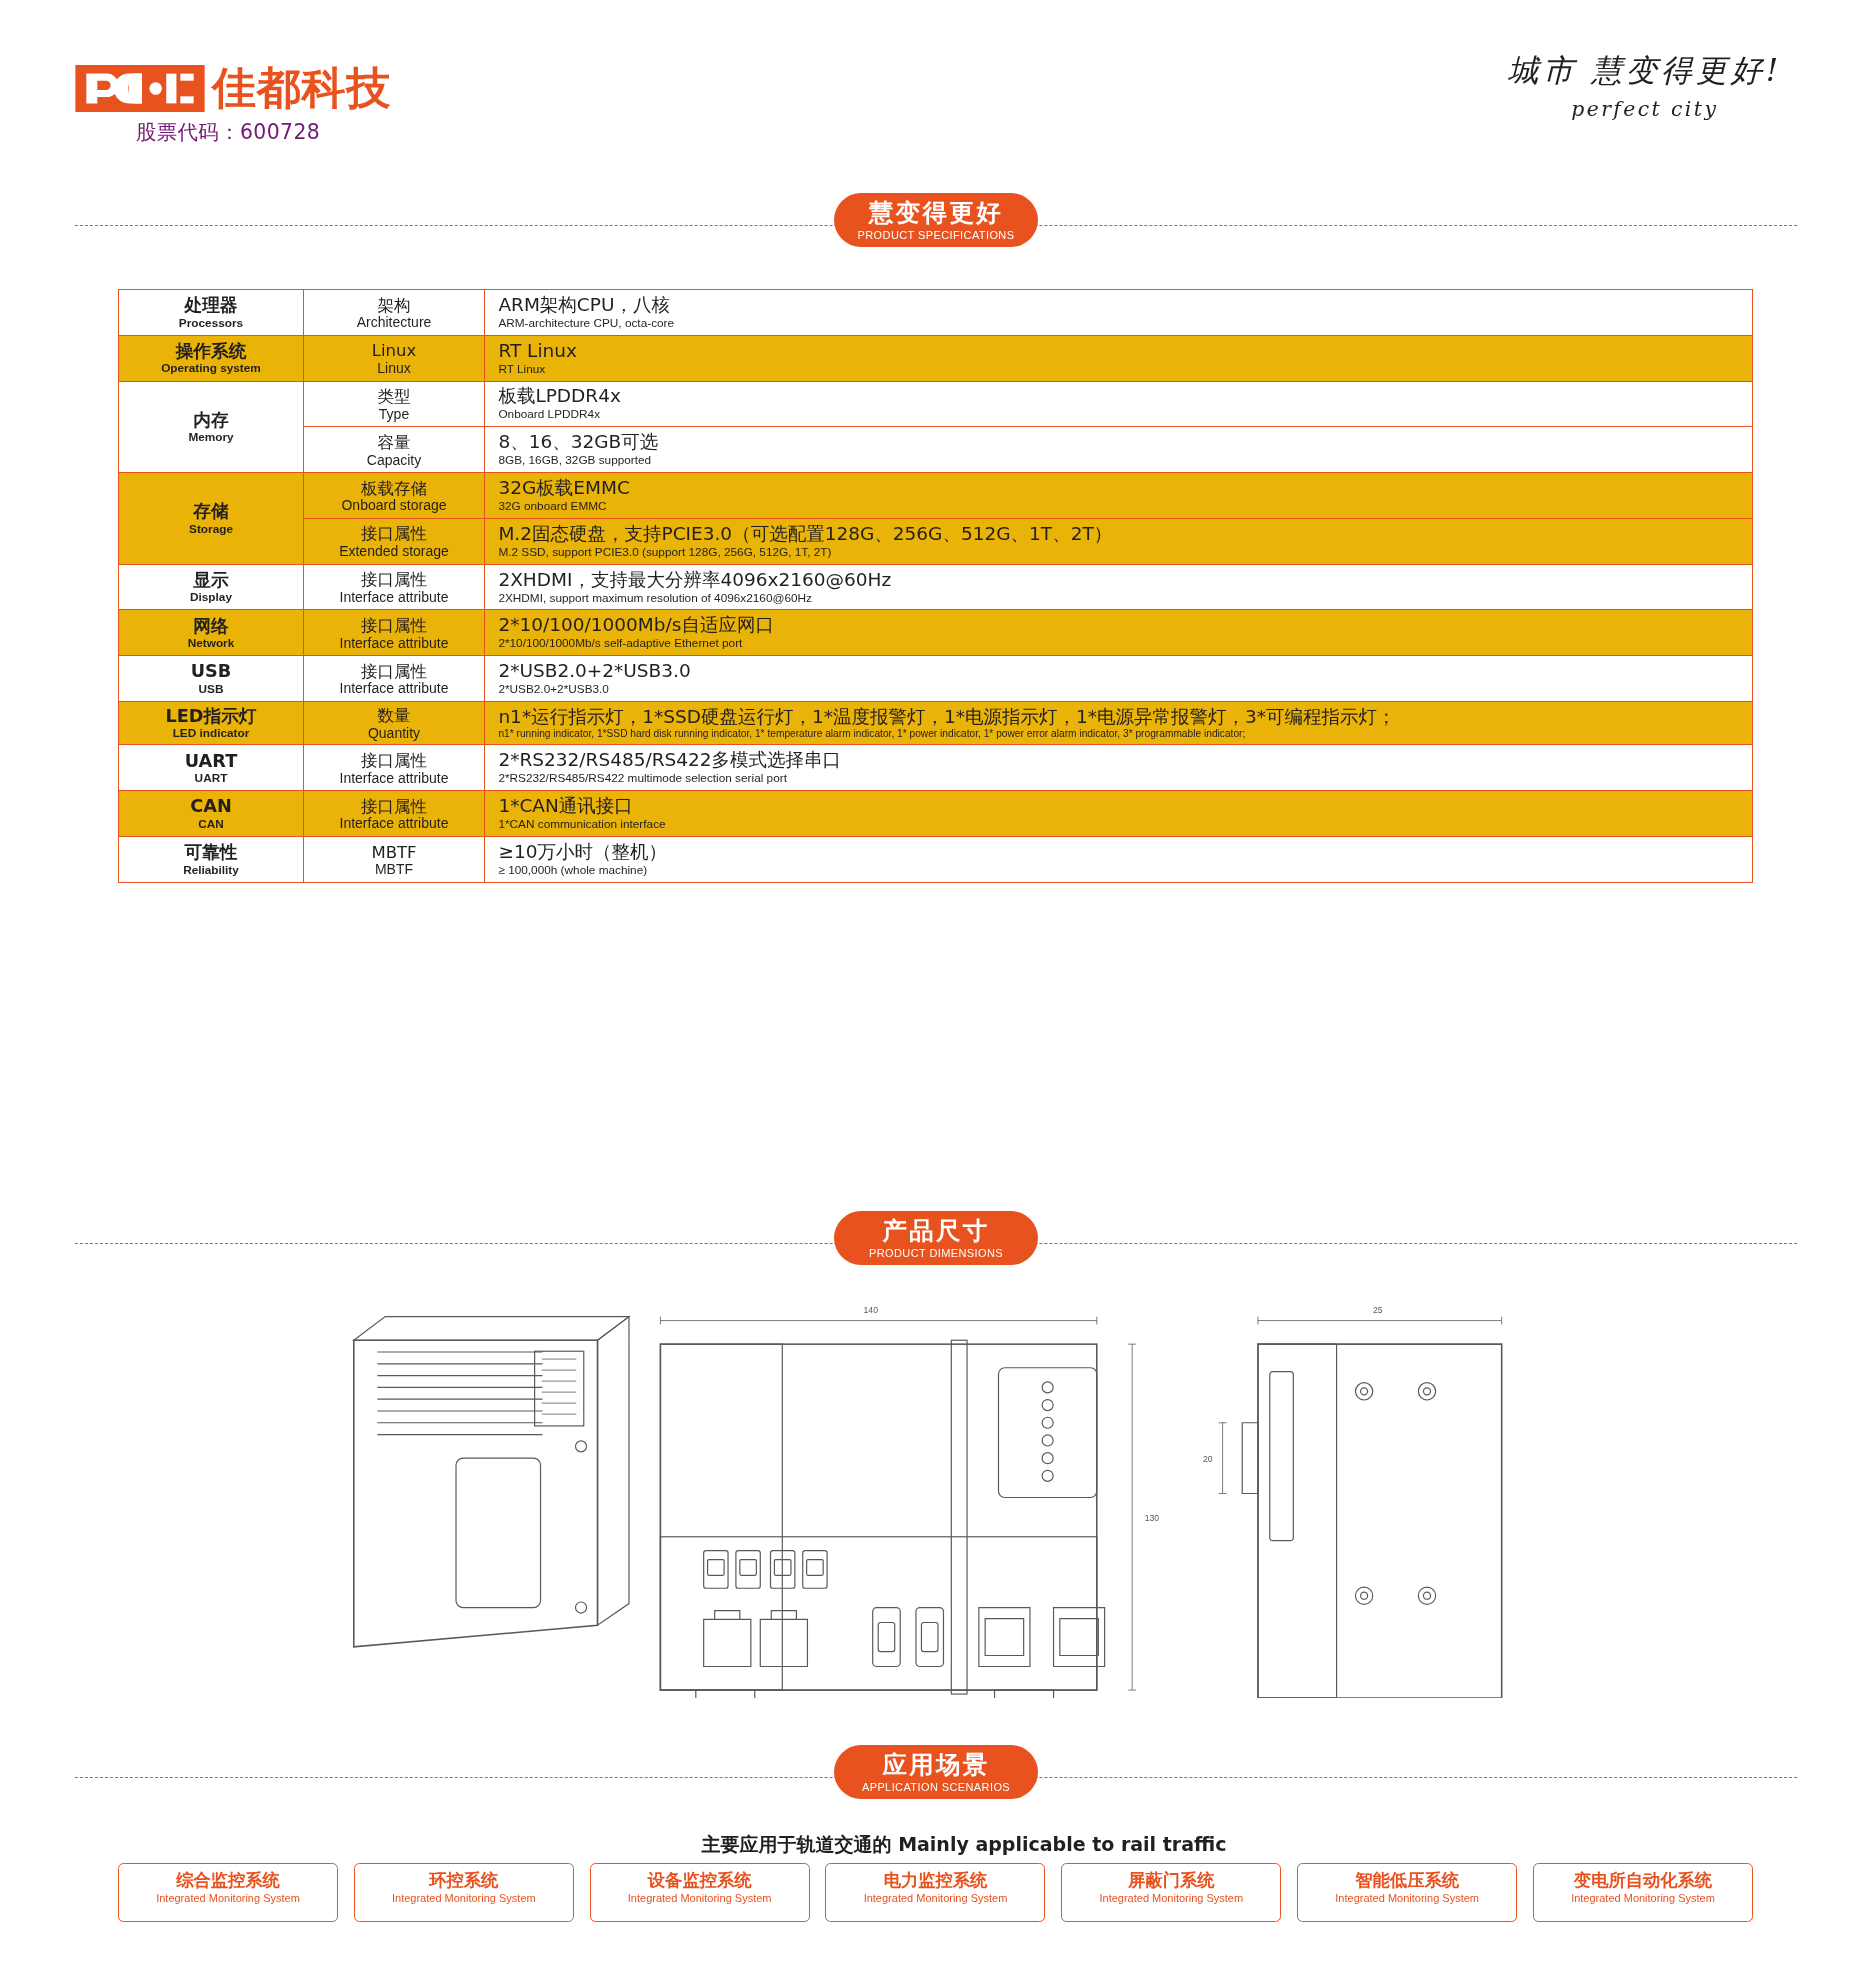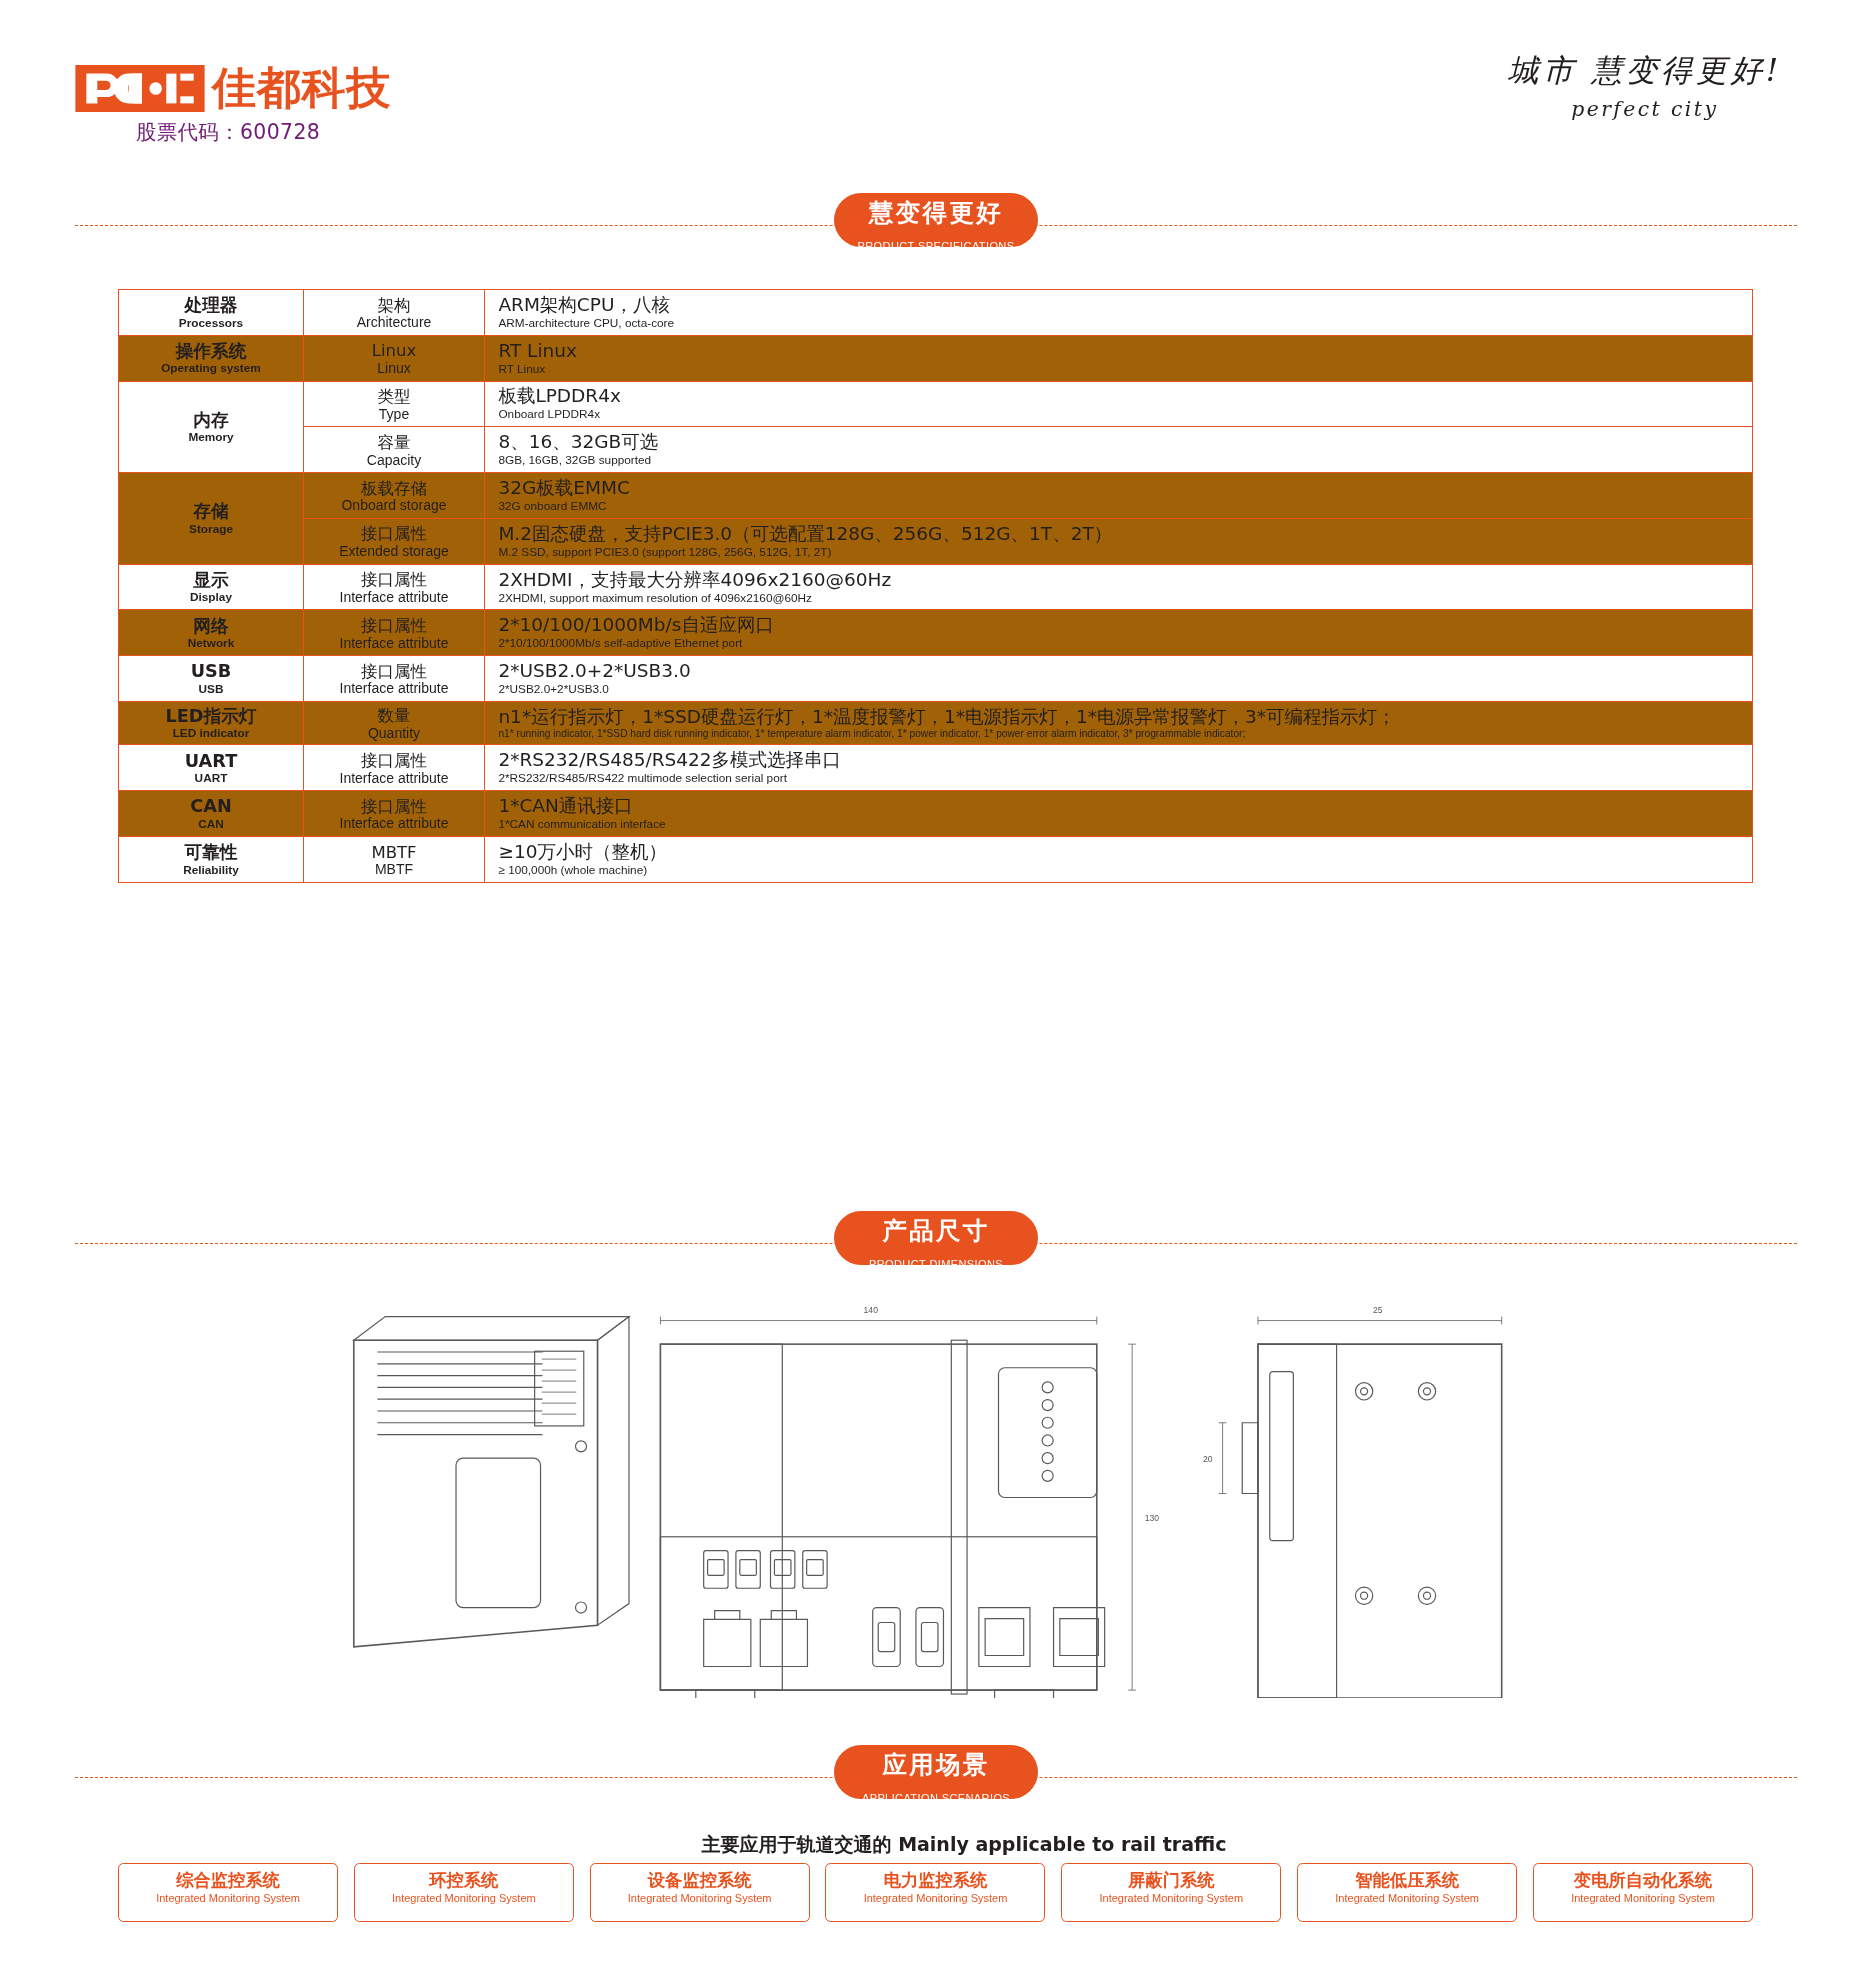--- a/index.html
+++ b/index.html
@@ -27,21 +27,21 @@
   
   .section { position:absolute; width:100%; left:0; }
   .sec-line { position:absolute; left:75px; right:75px; top:50%; border-top:1.6px dashed #e8521e; }
   .sec-badge {
     position:absolute; left:50%; transform:translateX(-50%);
     width:204px; height:54px; background:#e8521e; border-radius:27.5px;
     color:#fff; text-align:center; box-sizing:border-box; padding-top:7px;
     box-shadow:0 0 0 0 rgba(0,0,0,0);
   }
   .sec-badge .cn { font-size:24.4px; font-weight:bold; letter-spacing:2.4px; line-height:26px; font-family:"DejaVu Sans", sans-serif;}
-  .sec-badge .en { font-size:11px; letter-spacing:0.4px; line-height:13.4px; margin-top:14px; font-family:"Liberation Sans", sans-serif;}
+  .sec-badge .en { font-size:11px; letter-spacing:0.4px; line-height:13.4px; margin-top:3px; font-family:"Liberation Sans", sans-serif;}
 
   
   .spec-table {
     position:absolute; left:118px; top:289px; width:1635px;
     border-collapse:collapse;
     border:1.2px solid #e8521e;
   }
   .spec-table td {
     border:0.8px solid #e8521e;
     vertical-align:middle;
@@ -50,21 +50,21 @@
   .col-a { width:173px; text-align:center; }
   .col-b { width:169px; text-align:center; }
   .col-c { padding-left:13.4px !important; }
   .cn-l { font-size:17.7px; font-weight:bold; line-height:20.4px; font-family:"DejaVu Sans", sans-serif; }
   .en-l { font-size:11.8px; font-weight:bold; line-height:14px; font-family:"Liberation Sans", sans-serif; }
   .cn-m { font-size:16.5px; line-height:19.7px; font-family:"DejaVu Sans", sans-serif; font-weight:normal;}
   .en-m { font-size:14px; line-height:14px; font-family:"Liberation Sans", sans-serif; }
   .cn-v { font-size:18.5px; line-height:22px; font-family:"DejaVu Sans", sans-serif; }
   .en-v { font-size:11.8px; line-height:15px; font-family:"Liberation Sans", sans-serif; }
   .en-v.small { font-size:10.2px; line-height:12.6px; }
-  .shade { background:#a16207; }
+  .shade { background:#eab308; }
 
   
   .dims { position:absolute; left:0; top:1293px; width:1612px; height:405px; }
 
   
   .app-title { position:absolute; top:1832px; width:100%; text-align:center; font-size:19px; font-weight:bold; font-family:"DejaVu Sans", sans-serif;padding-left:28px; }
   .app-row { position:absolute; top:1863px; left:118px; width:1635px; display:flex; justify-content:space-between;border-radius:22px; }
   .app-card {
     width:220px; min-height:59px; border:1.2px solid #e8521e; border-radius:5.5px;
     text-align:center; box-sizing:border-box; padding:5.5px 3.1px 3.9px;

